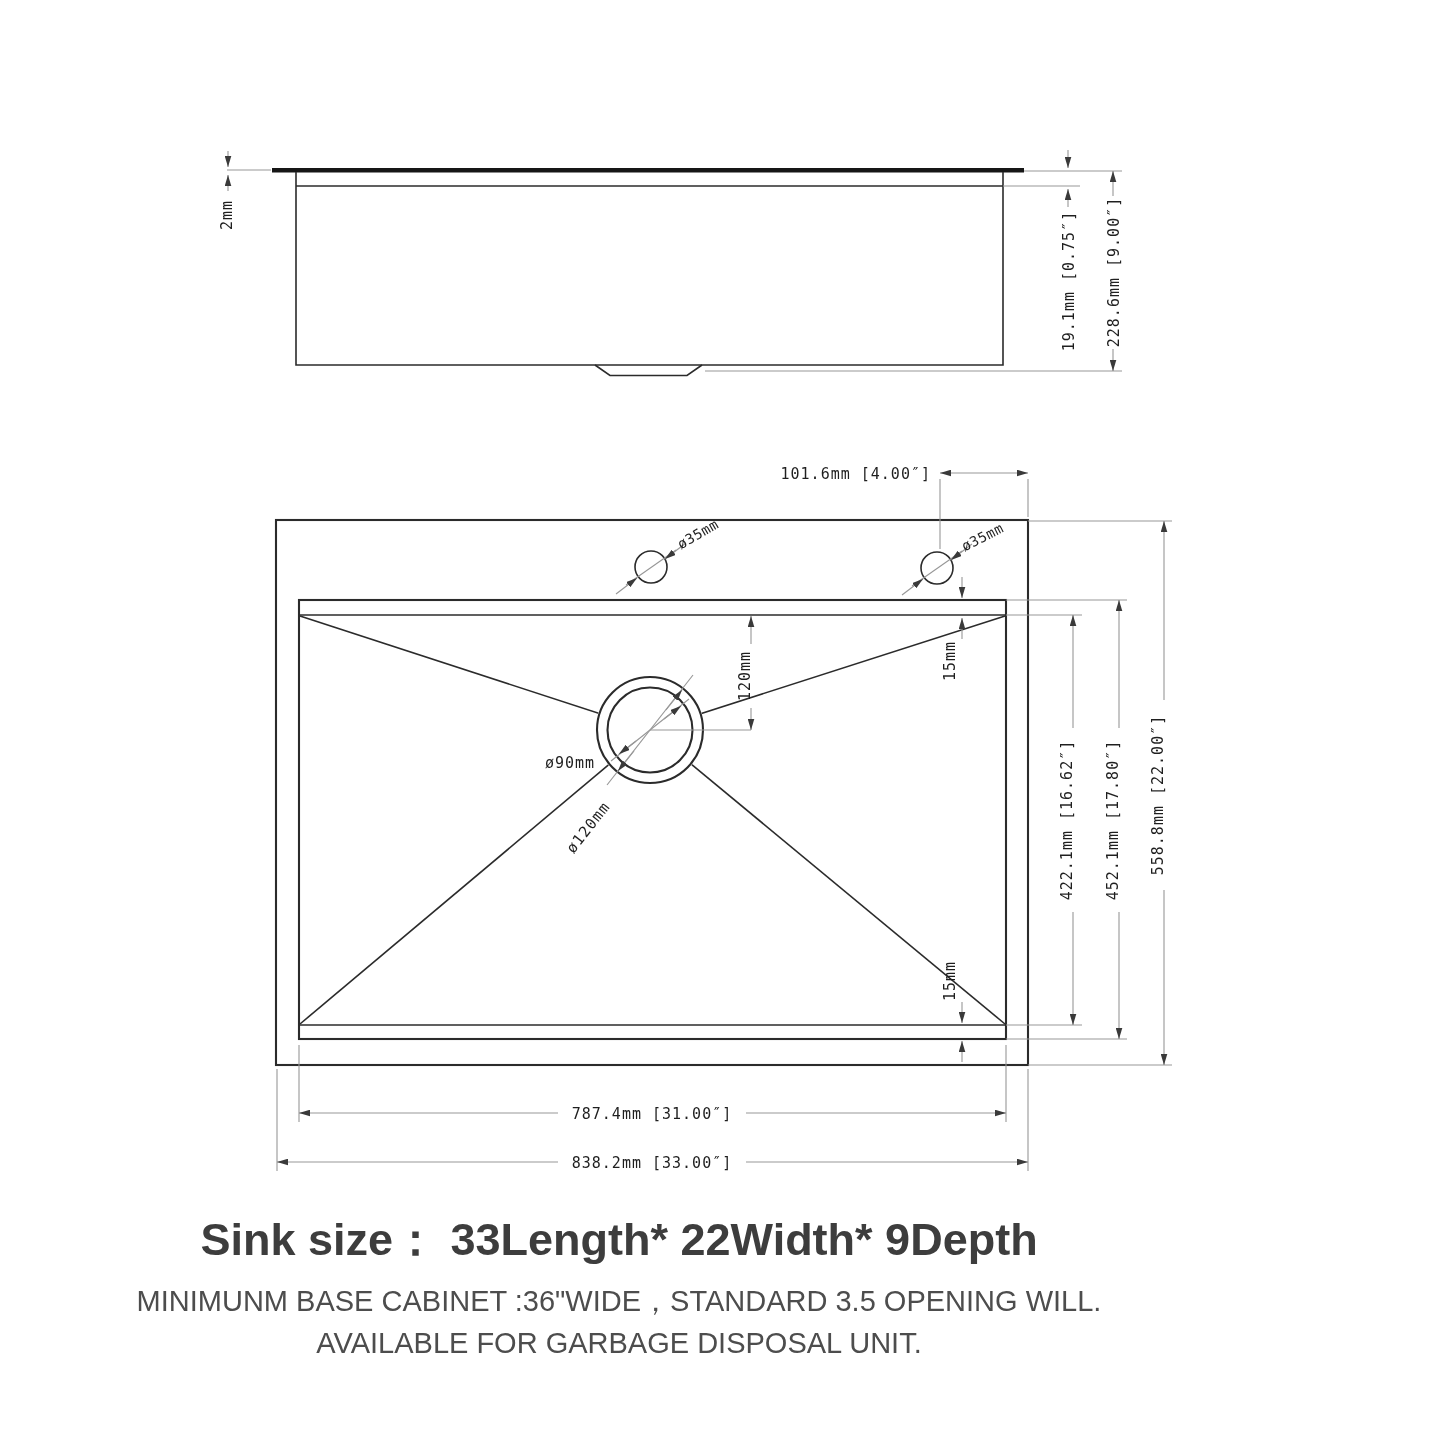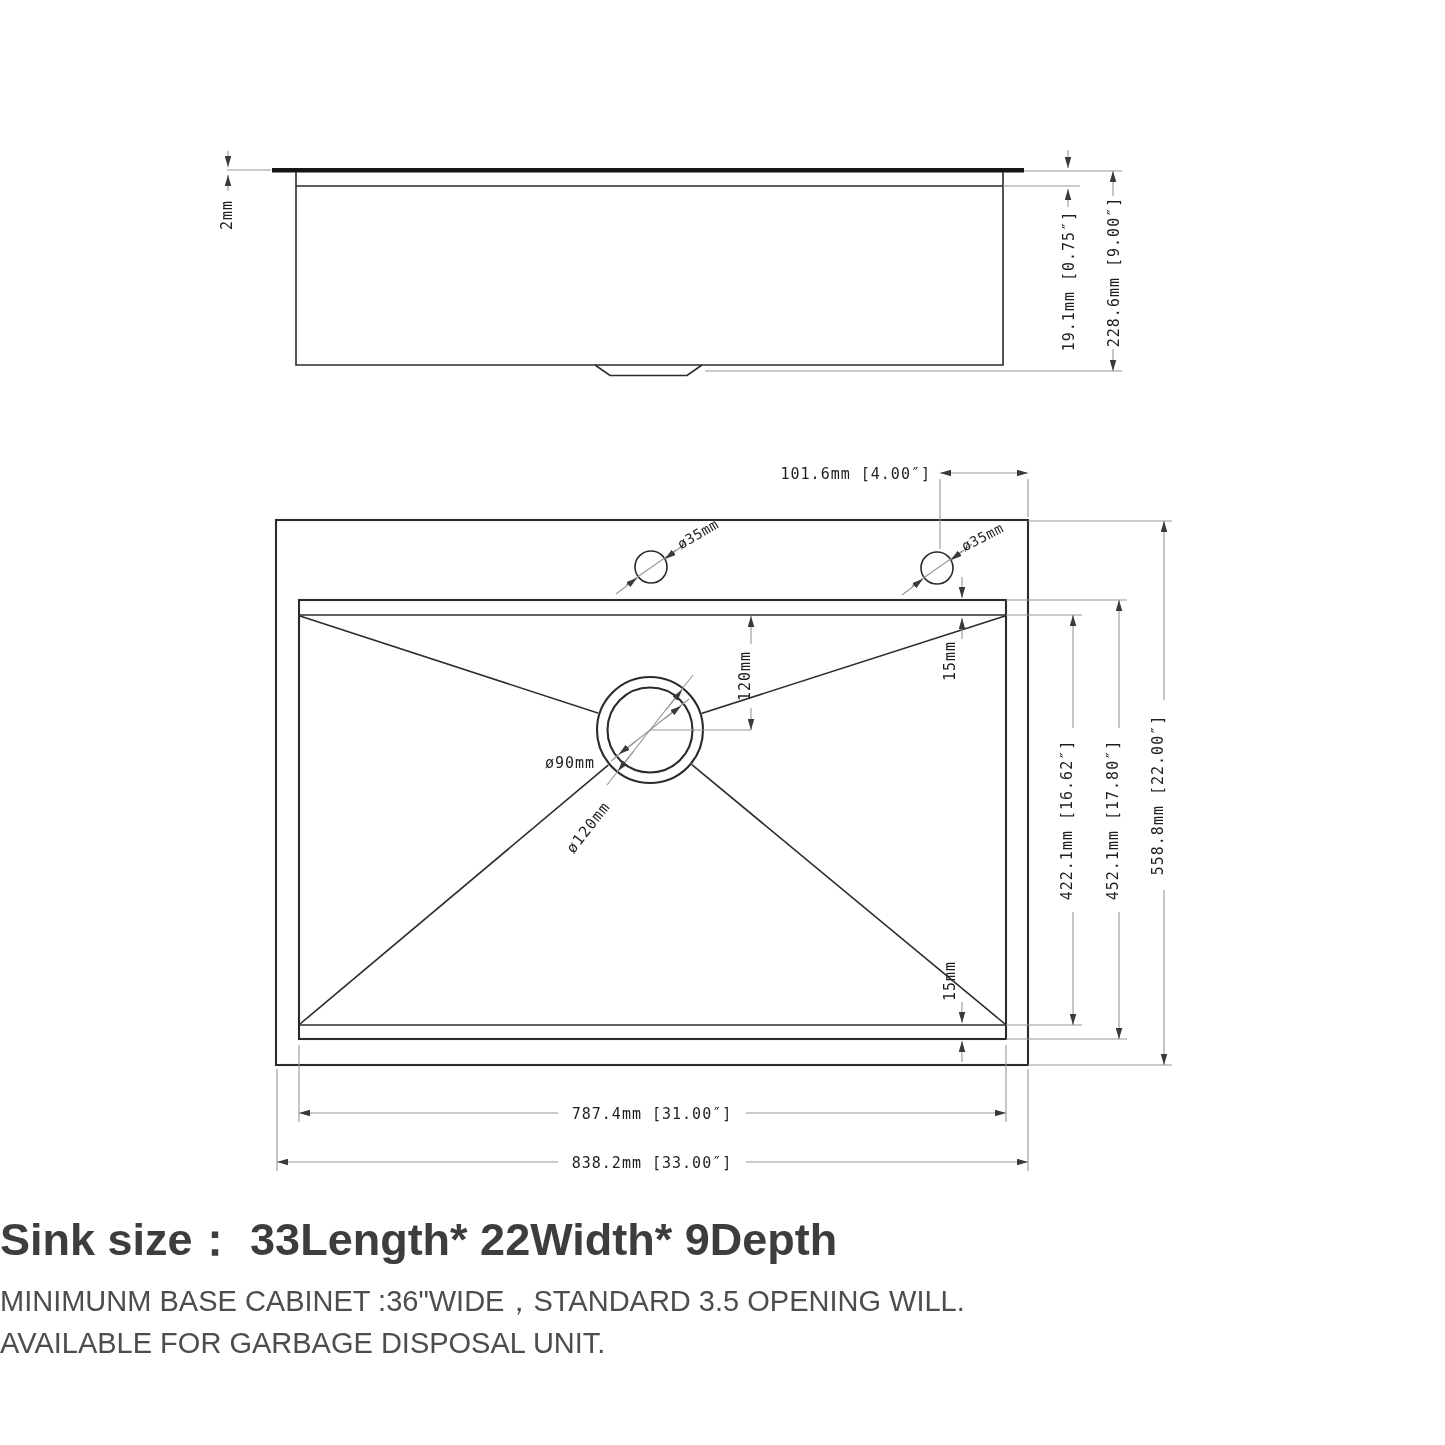--- a/index.html
+++ b/index.html
@@ -7,21 +7,21 @@
         font-family:"Liberation Sans","DejaVu Sans",sans-serif;}
   svg{position:absolute;top:0;left:0;}
   .geo{stroke:var(--line,#2b2b2b);fill:none;stroke-width:1.6px;}
   .geo-thick{stroke-width:2.1px;}
   .geo-thin{stroke-width:1.3px;}
   .dim{stroke:var(--dim,#979797);fill:none;stroke-width:1.1px;}
   .dimtext{fill:var(--text,#1f1f1f);font-family:"DejaVu Sans Mono","Liberation Mono",monospace;
            font-size:15px;letter-spacing:1px;}
   .dimtext-sm{font-size:14px;letter-spacing:0.5px;}
   .arrowhead{fill:var(--arrow,#3a3a3a);}
-  .caption{position:absolute;left:0;top:1214px;width:1238px;}
+  .caption{position:absolute;left:0;top:1214px;width:1238px;text-align:center;}
   .caption-title{font-size:45px;font-weight:700;color:var(--cap-title,#3d3d3d);letter-spacing:0px;line-height:1.15;}
   .caption-sub{font-size:29px;font-weight:400;color:var(--cap-sub,#4d4d4d);line-height:1.45;margin-top:14px;}
   .caption-sub2{font-size:29px;font-weight:400;color:var(--cap-sub,#4d4d4d);line-height:1.45;}
 </style>
 </head>
 <body>
 
 <div class="page">
 
 <svg width="1445" height="1205" viewBox="0 0 1445 1205">

